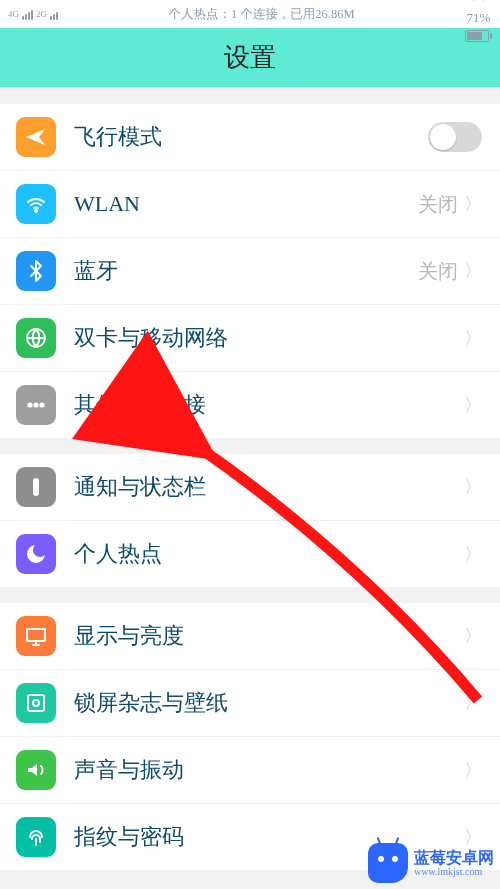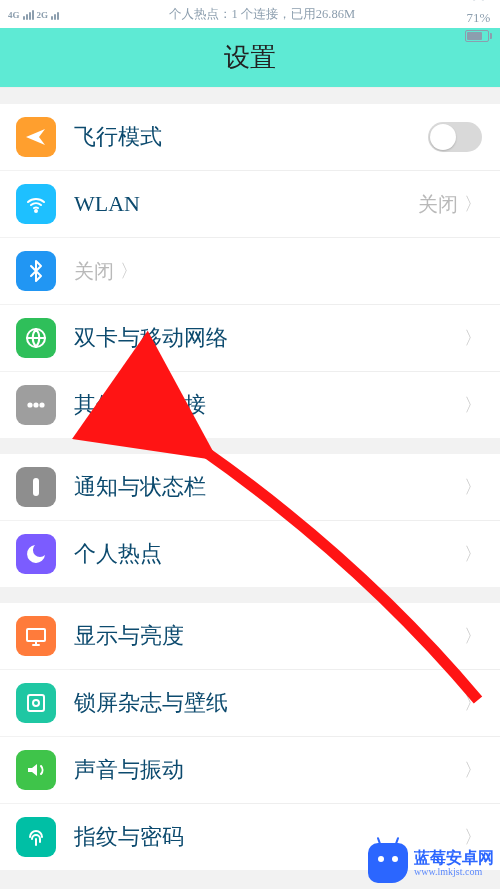--- a/index.html
+++ b/index.html
@@ -1,20 +1,20 @@
 <!DOCTYPE html>
 <html><head>
   <meta charset="utf-8">
   <style>
     * { margin:0; padding:0; box-sizing:border-box; font-family:"Kaiti SC","STKaiti","楷体",serif; }
     body { width:500px; height:889px; background:#f2f2f2; position:relative; overflow:hidden; }
 
     
     .statusbar { height:28px; background:#fff; display:flex; align-items:center; padding:0 8px; font-size:13px; color:#8c9eae; font-family:sans-serif; }
-    .statusbar .left { display:flex; align-items:flex-end; gap:3px;font-weight:bold; }
+    .statusbar .left { display:flex; align-items:center; gap:3px; }
     .statusbar .center { flex:1; text-align:center; font-size:12.5px; }
     .statusbar .right { display:flex; align-items:center; gap:4px;flex-direction:column; }
     .sig-label { font-size:9px; line-height:9px; }
     .bars { display:flex; align-items:flex-end; gap:1px; height:12px; }
     .bar { width:2px; background:#8c9eae; border-radius:1px; }
     .b1{height:4px}.b2{height:6px}.b3{height:8px}.b4{height:10px}
     .battery-outline { display:inline-flex; align-items:center; }
     .batt-body { width:24px; height:12px; border:1px solid #8c9eae; border-radius:2px; position:relative; }
     .batt-fill { position:absolute; left:1px; top:1px; bottom:1px; width:70%; background:#8c9eae; border-radius:1px; }
     .batt-cap { width:2px; height:6px; background:#8c9eae; margin-left:1px; border-radius:0 1px 1px 0; }
@@ -114,20 +114,21 @@
       <span class="status">关闭</span>
       <span class="chev">〉</span>
     </div>
     <div class="thin-gap"></div>
     <div class="row">
       <div class="ico" style="background: rgb(33, 150, 243);">
         <svg width="24" height="24" viewBox="0 0 24 24" fill="none" stroke="#fff" stroke-width="2" stroke-linecap="round" stroke-linejoin="round">
           <path d="M7 7l10 10-5 5V2l5 5L7 17"></path>
         </svg>
       </div>
+      <div class="label">蓝牙</div>
       <span class="status">关闭</span>
       <span class="chev">〉</span>
     </div>
     <div class="thin-gap"></div>
     <div class="row">
       <div class="ico" style="background: rgb(47, 191, 90);">
         <svg width="24" height="24" viewBox="0 0 24 24" fill="none" stroke="#fff" stroke-width="2" stroke-linecap="round" stroke-linejoin="round">
           <circle cx="12" cy="12" r="9"></circle>
           <path d="M3 12h18M12 3a14 14 0 0 1 0 18M12 3a14 14 0 0 0 0 18"></path>
         </svg>

